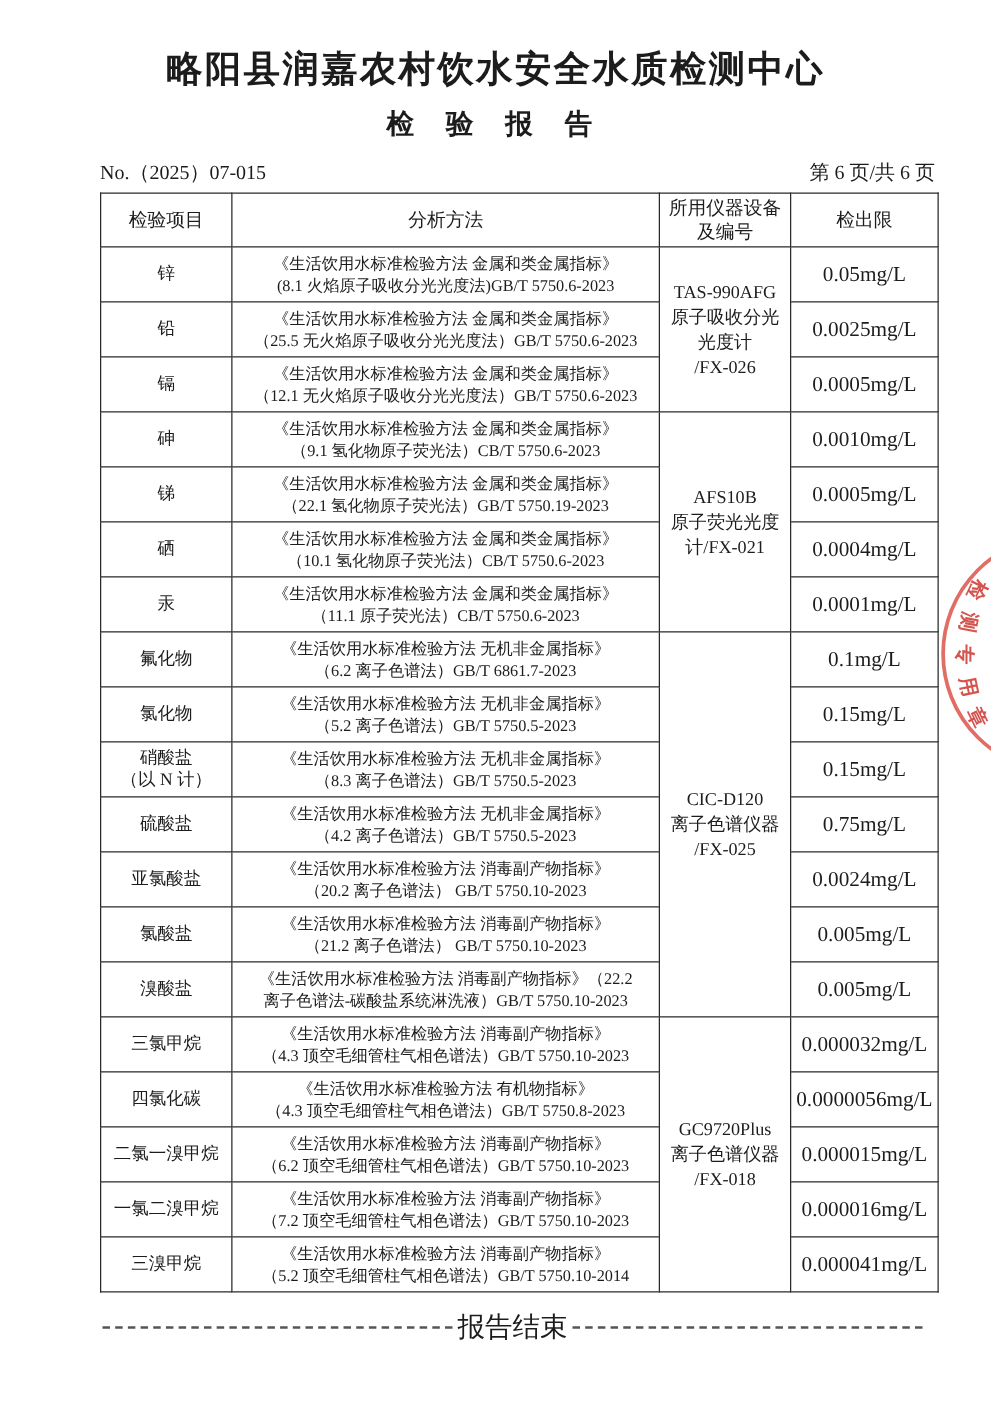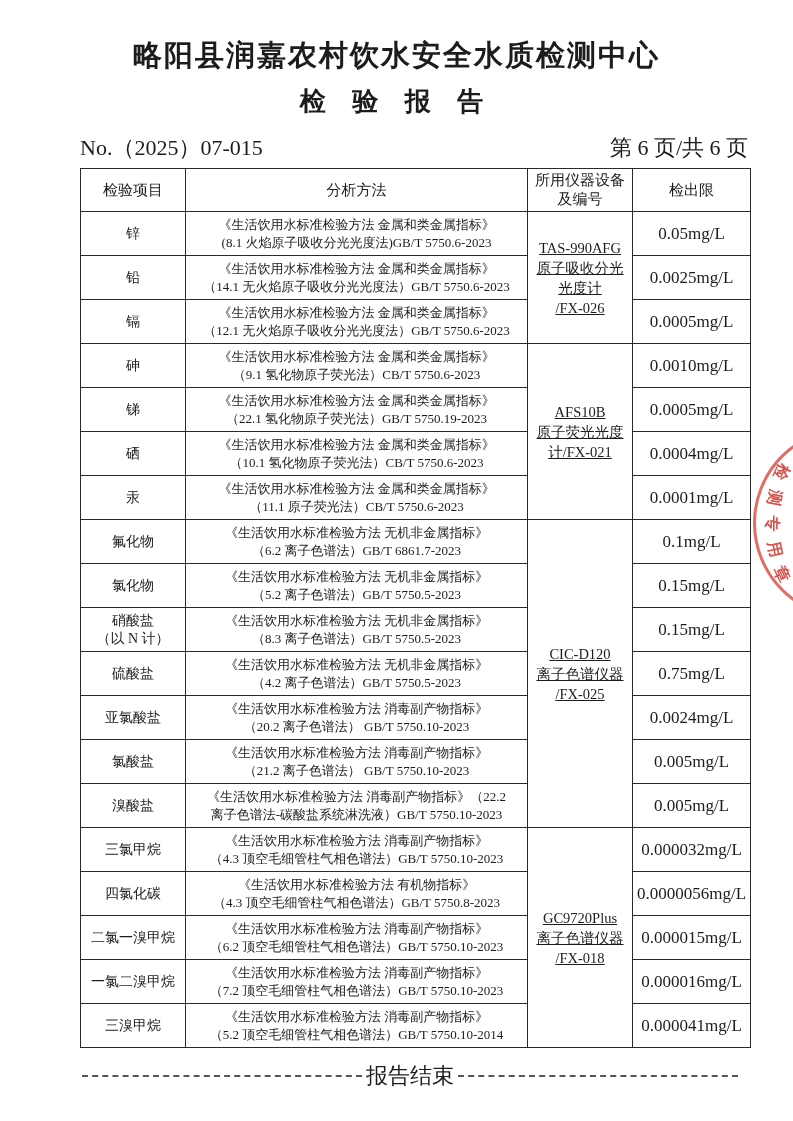--- a/index.html
+++ b/index.html
@@ -5,39 +5,39 @@
   html,body{margin:0;padding:0;}
   body{
     width:793px;height:1121px;background:#ffffff;position:relative;overflow:hidden;
     font-family:"Liberation Serif","DejaVu Serif",serif;color:#1c1c1c;
   }
   .page-title{
     margin-top:36px;text-align:center;font-size:29px;font-weight:bold;
     letter-spacing:2px;font-family:"Liberation Serif","DejaVu Serif",serif;
   }
   .page-subtitle{
-    margin-top:8px;text-align:center;font-size:26px;font-weight:bold;letter-spacing:10px;
+    margin-top:8px;text-align:center;font-size:22px;font-weight:bold;letter-spacing:10px;
   }
   .meta-row{
     width:668px;margin:14px auto 0 80px;display:flex;justify-content:space-between;
-    align-items:flex-start;font-size:22px;
+    align-items:flex-start;font-size:16px;
   }
   table.report{
     border-collapse:collapse;table-layout:fixed;width:670px;margin:5px 0 0 80px;
   }
   table.report td{
     border:1px solid #2a2a2a;text-align:center;vertical-align:middle;padding:1px 3px;
   }
   col.c1{width:105px;} col.c2{width:342px;} col.c3{width:105px;} col.c4{width:118px;}
   tr.hdr td{height:40px;font-size:15px;}
   tr.data td{height:41px;}
   .pre{white-space:pre-line;}
   .item-cell{font-size:14px;line-height:18px;}
   .method-cell div{font-size:13px;line-height:18px;white-space:nowrap;}
-  .inst-cell div{font-size:14.5px;line-height:20px;white-space:nowrap;text-decoration:underline;}
+  .inst-cell div{font-size:14.5px;line-height:20px;white-space:nowrap;}
   .limit-cell{font-size:17px;}
   .end-row{
     width:656px;margin:13px auto 0 82px;display:flex;align-items:center;
   }
   .end-dash{flex:1;border-top:2px dashed #555;height:0;}
   .end-text{font-size:22px;padding:0 4px;white-space:nowrap;}
   
   .seal-arc{
     position:absolute;left:753px;top:427px;width:186px;height:186px;border-radius:50%;
     border:3px solid rgba(213,62,50,0.75);
@@ -85,21 +85,21 @@
       <div>原子吸收分光</div>
       <div>光度计</div>
       <div>/FX-026</div>
     </td>
     <td class="limit-cell">0.05mg/L</td>
   </tr>
   <tr class="data">
     <td class="item-cell pre">铅</td>
     <td class="method-cell">
       <div>《生活饮用水标准检验方法 金属和类金属指标》</div>
-      <div>（14.1 无火焰原子吸收分光光度法）GB/T 5750.6-2023</div>
+      <div>（25.5 无火焰原子吸收分光光度法）GB/T 5750.6-2023</div>
     </td>
     <td class="limit-cell">0.0025mg/L</td>
   </tr>
   <tr class="data">
     <td class="item-cell pre">镉</td>
     <td class="method-cell">
       <div>《生活饮用水标准检验方法 金属和类金属指标》</div>
       <div>（12.1 无火焰原子吸收分光光度法）GB/T 5750.6-2023</div>
     </td>
     <td class="limit-cell">0.0005mg/L</td>

